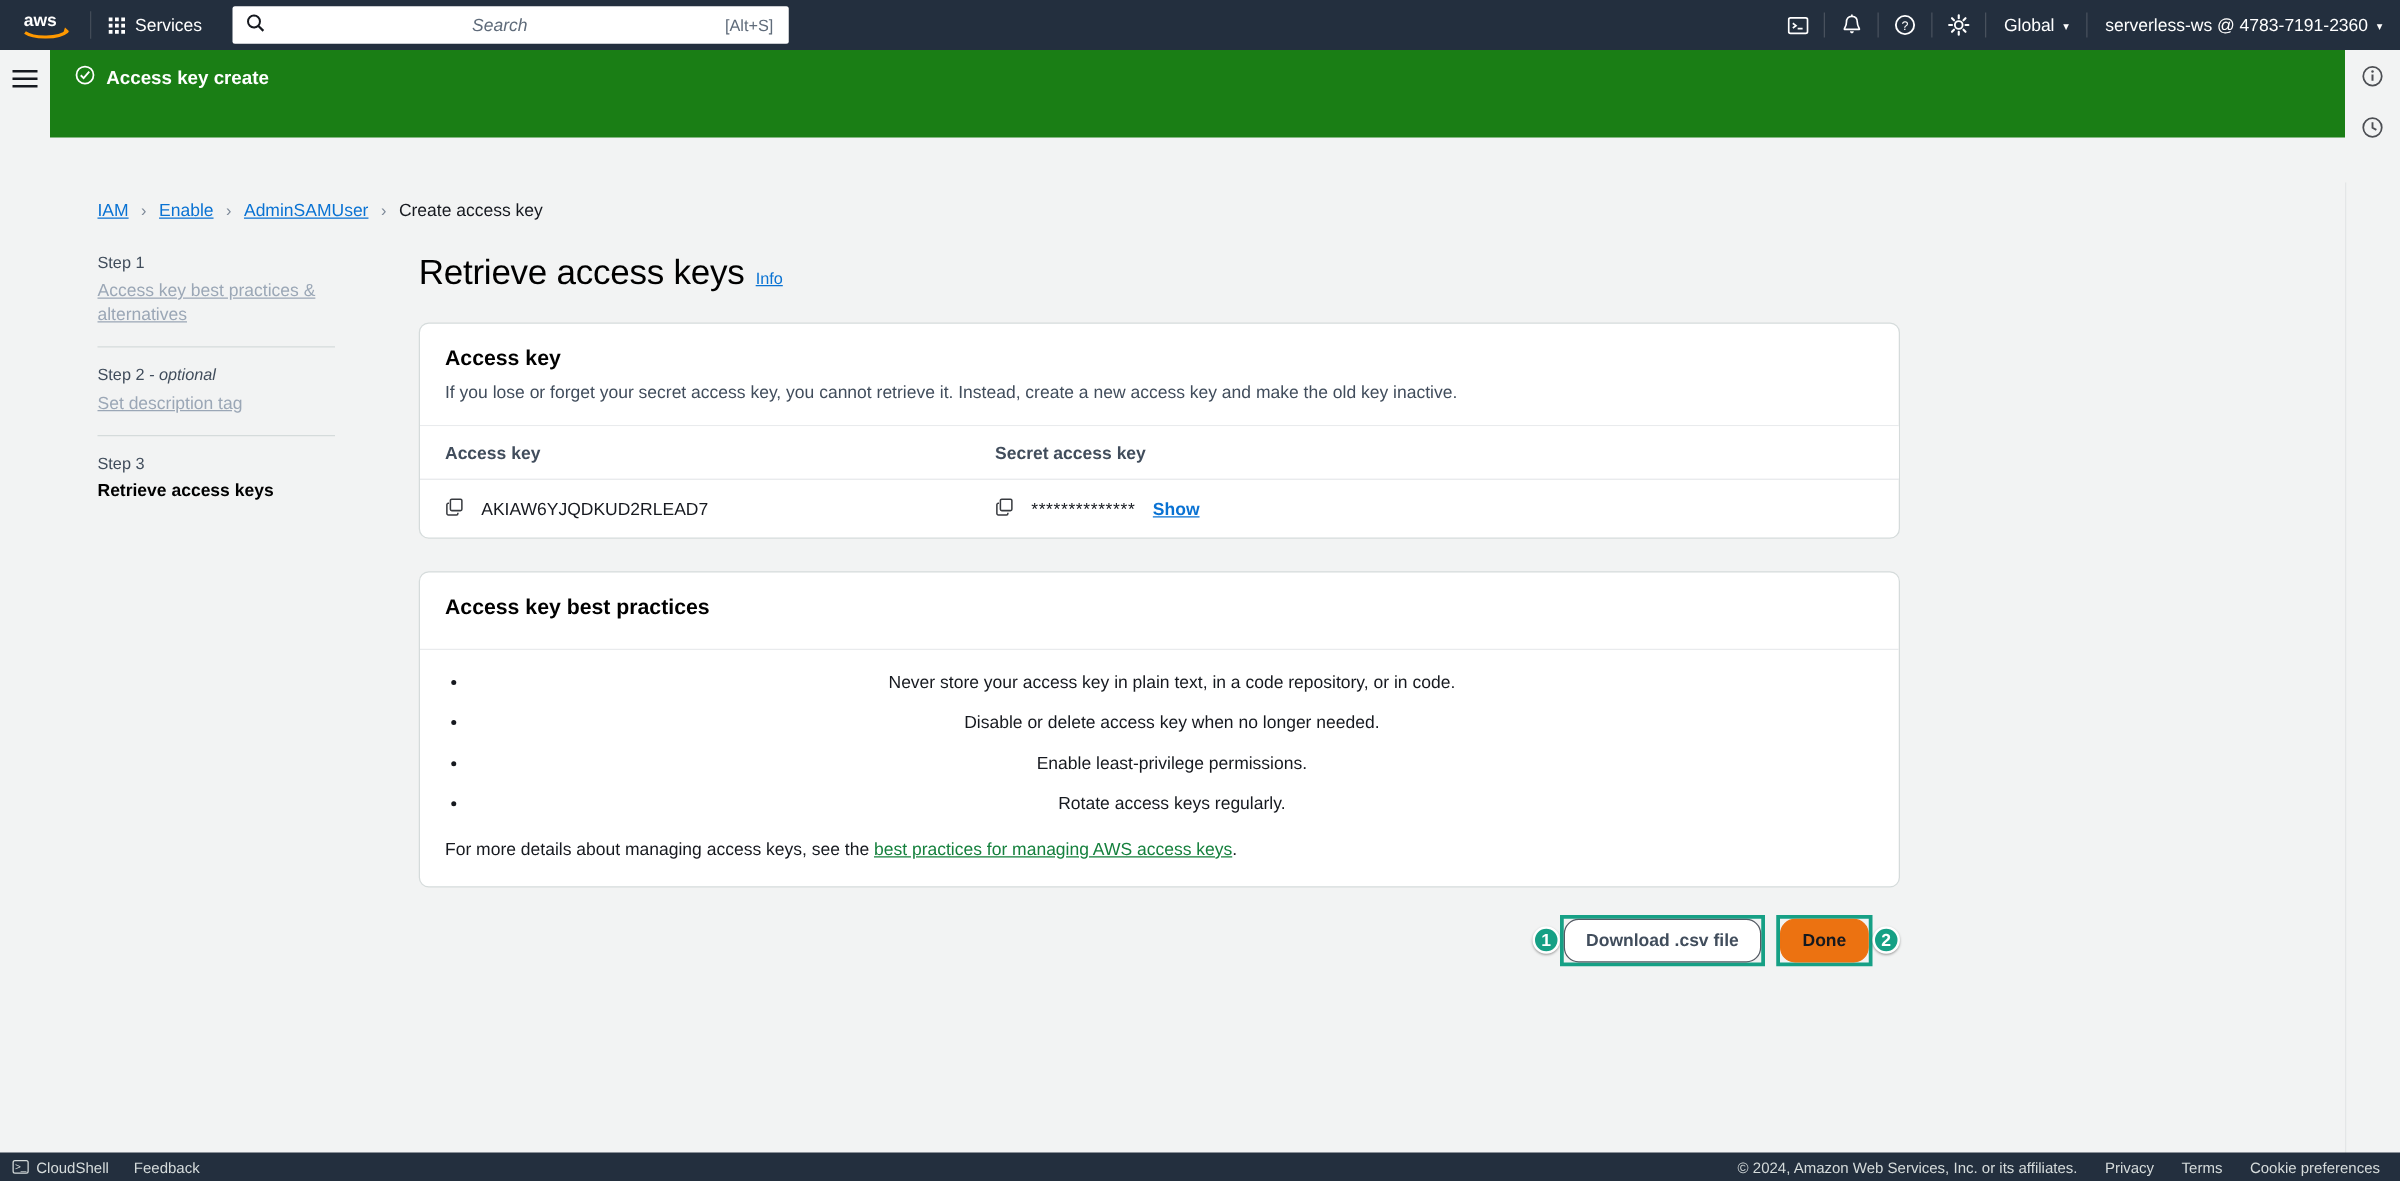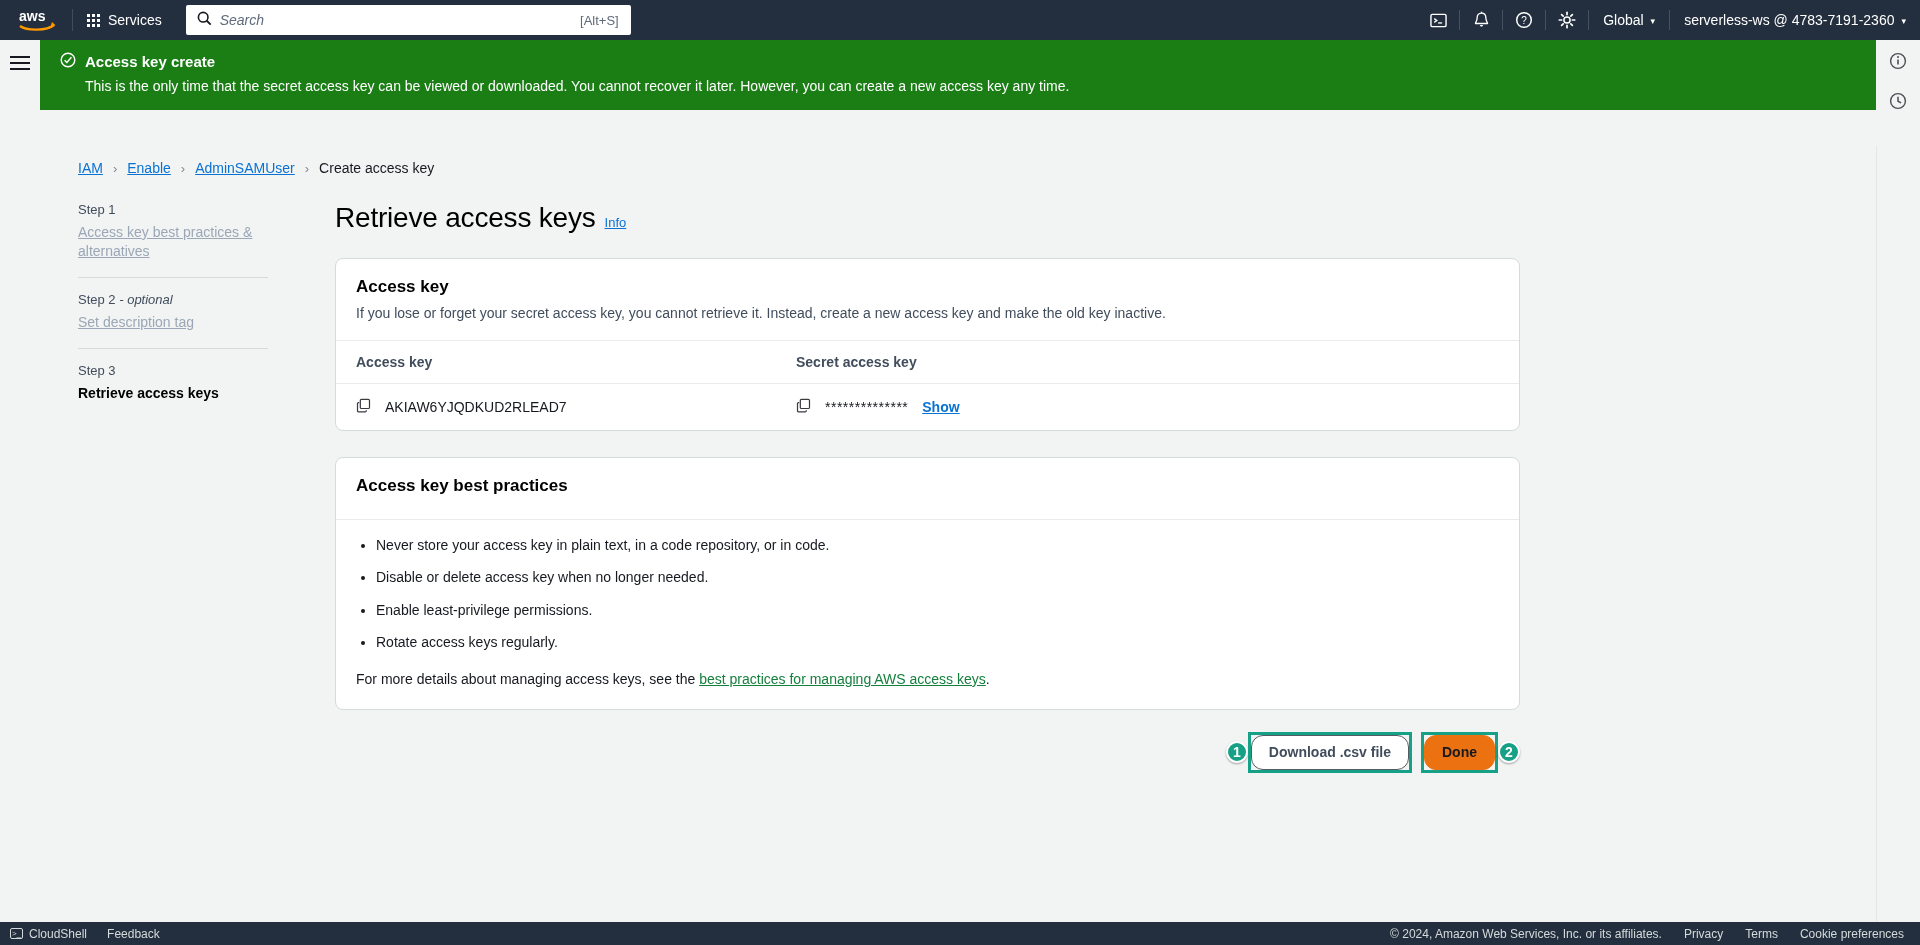--- a/index.html
+++ b/index.html
@@ -32,21 +32,21 @@
   .search-wrap {
     position: relative; margin-left: 14px;
     width: 445px; height: 30px;
     background: #ffffff; border-radius: 2px;
     display: flex; align-items: center;
   }
   .search-wrap .s-icon { margin: 0 8px 0 11px; flex: none; }
   .search-input {
     border: none; outline: none; flex: 1; height: 28px;
     font-size: 14px; font-style: italic; color: #6d28d9;
-    font-family: "Liberation Sans", sans-serif; background: transparent;
+    font-family: "Liberation Sans", sans-serif; background: transparent; text-align: center;
   }
   .search-input::placeholder { color: #5f6b7a; font-style: italic; }
   .search-kbd {
     color: #5f6b7a; font-size: 13px; padding-right: 12px; font-style: normal;
   }
   .nav-right {
     margin-left: auto; display: flex; align-items: center; height: 40px;
   }
   .nav-icon-btn {
     width: 42px; height: 40px; display: flex; align-items: center;
@@ -149,21 +149,21 @@
   .cell-flex { display: flex; align-items: center; gap: 14px; }
   .copy-btn { cursor: pointer; flex: none; opacity: .85; }
   .masked { letter-spacing: .5px; color: #16191f; font-size: 14px; }
   .show-link {
     color: #0972d3; text-decoration: underline; font-weight: bold;
     font-size: 14px; cursor: pointer;
   }
 
   
   .bp-body { padding: 16px 20px 22px 20px; }
-  .bp-body ul { margin: 0 0 0 20px; }
+  .bp-body ul { margin: 0 0 0 20px; text-align: center; }
   .bp-body li { font-size: 14px; color: #16191f; margin-bottom: 13px; line-height: 1.4; }
   .bp-foot { font-size: 14px; color: #16191f; margin-top: 18px; }
   .bp-foot a { color: #15803d; text-decoration: underline; cursor: pointer; }
 
   
   .actions {
     width: 1185px; display: flex; justify-content: flex-end;
     align-items: center; margin-top: 22px; gap: 0;
   }
   .badge {
@@ -305,21 +305,20 @@
   <div class="banner">
     <div class="banner-title">
       <span>
         <svg width="16" height="16" viewBox="0 0 16 16">
           <circle cx="8" cy="8" r="6.8" stroke="#ffffff" stroke-width="1.4" fill="none"></circle>
           <polyline points="4.6,8.2 6.9,10.5 11.4,5.3" stroke="#ffffff" stroke-width="1.5" fill="none"></polyline>
         </svg>
       </span>
       <span>Access key create</span>
     </div>
-    <div class="banner-desc">This is the only time that the secret access key can be viewed or downloaded. You cannot recover it later. However, you can create a new access key any time.</div>
   </div>
   <div class="right-rail">
     <span class="rail-icon">
       <svg width="18" height="18" viewBox="0 0 18 18">
         <circle cx="9" cy="9" r="7.4" stroke="#16191f" stroke-width="1.4" fill="none"></circle>
         <line x1="9" y1="7.6" x2="9" y2="12.6" stroke="#16191f" stroke-width="1.6"></line>
         <circle cx="9" cy="5.1" r="1" fill="#16191f"></circle>
       </svg>
     </span>
     <span class="rail-icon">

